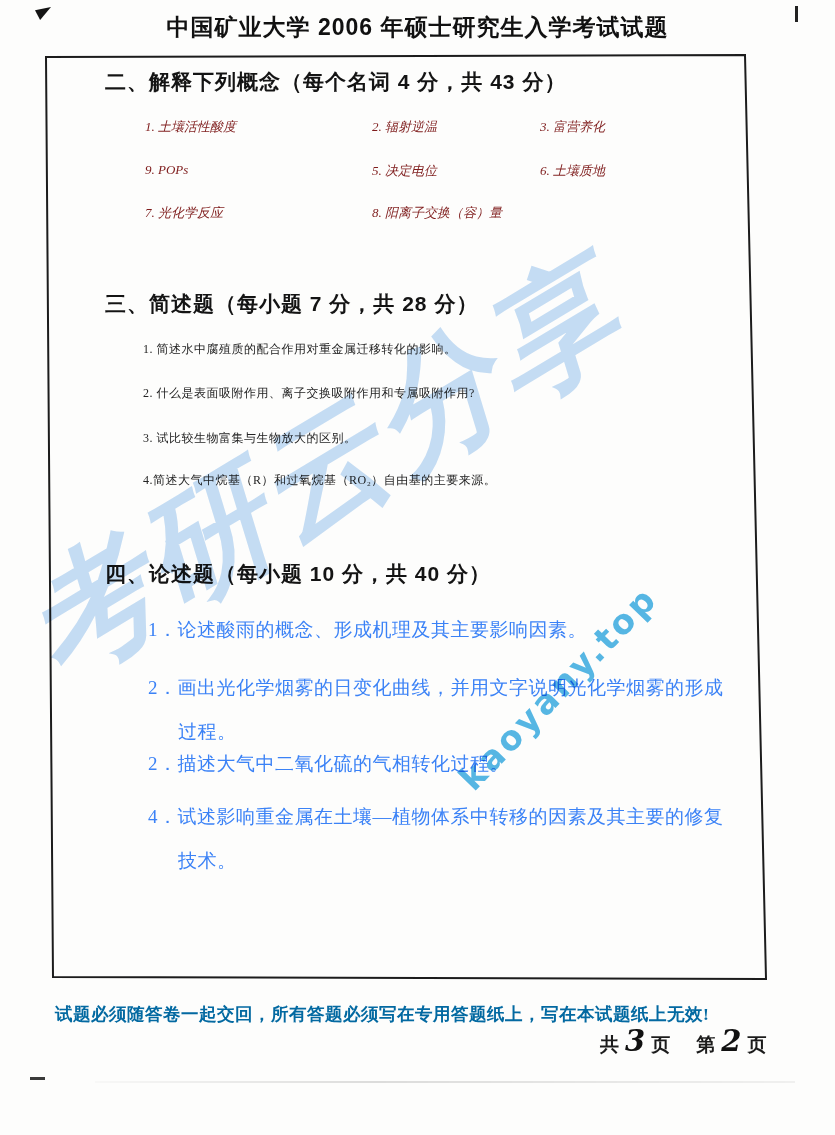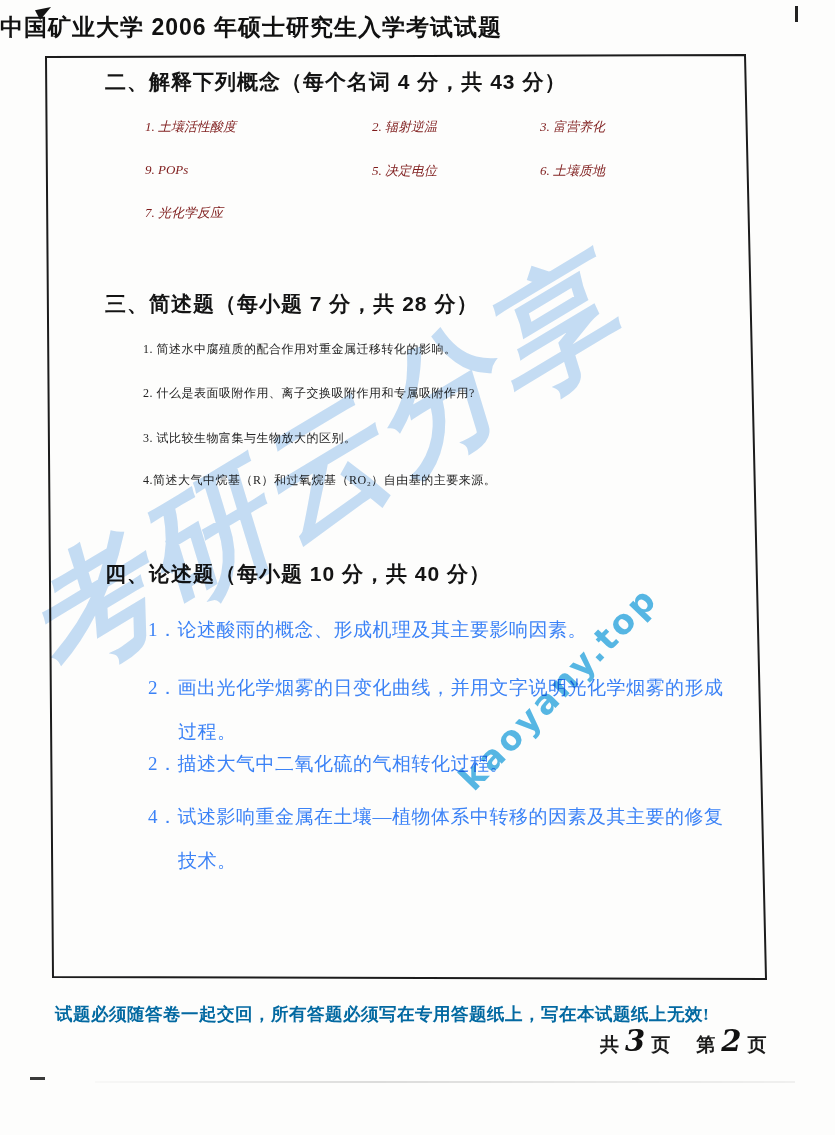--- a/index.html
+++ b/index.html
@@ -5,21 +5,21 @@
   html,body{margin:0;padding:0;}
   body{
     width:835px;height:1135px;position:relative;overflow:hidden;
     background:#fdfdfc;color:#1f1f1f;
     font-family:"Liberation Serif", serif;
   }
 
   
   .title{
     position:absolute;left:0;top:12px;width:100%;
-    font-family:"Liberation Sans", sans-serif;
+    text-align:center;font-family:"Liberation Sans", sans-serif;
     font-size:23px;font-weight:700;letter-spacing:1px;color:#111;
   }
 
   
   .frame-svg{position:absolute;left:0;top:0;z-index:0;}
 
   
   .sec-heading{
     position:absolute;left:105px;white-space:nowrap;z-index:2;
     font-family:"Liberation Sans", sans-serif;
@@ -111,20 +111,21 @@
   <span class="term-cell tc2">2. 辐射逆温</span>
   <span class="term-cell tc3">3. 富营养化</span>
 </div>
 <div class="term-row" style="top:162px">
   <span class="term-cell tc1">9. POPs</span>
   <span class="term-cell tc2">5. 决定电位</span>
   <span class="term-cell tc3">6. 土壤质地</span>
 </div>
 <div class="term-row" style="top:204px">
   <span class="term-cell tc1">7. 光化学反应</span>
+  <span class="term-cell tc2">8. 阳离子交换（容）量</span>
 </div>
 
 <div class="sec-heading" style="top:290px">三、简述题（每小题 7 分，共 28 分）</div>
 <div class="q-line" style="top:341px">1. 简述水中腐殖质的配合作用对重金属迁移转化的影响。</div>
 <div class="q-line" style="top:385px">2. 什么是表面吸附作用、离子交换吸附作用和专属吸附作用?</div>
 <div class="q-line" style="top:430px">3. 试比较生物富集与生物放大的区别。</div>
 <div class="q-line" style="top:472px">4.简述大气中烷基（R）和过氧烷基（RO₂）自由基的主要来源。</div>
 
 <div class="sec-heading" style="top:560px">四、论述题（每小题 10 分，共 40 分）</div>
 <div class="q-wrap" style="top:618px;line-height:24px">1．论述酸雨的概念、形成机理及其主要影响因素。</div>

